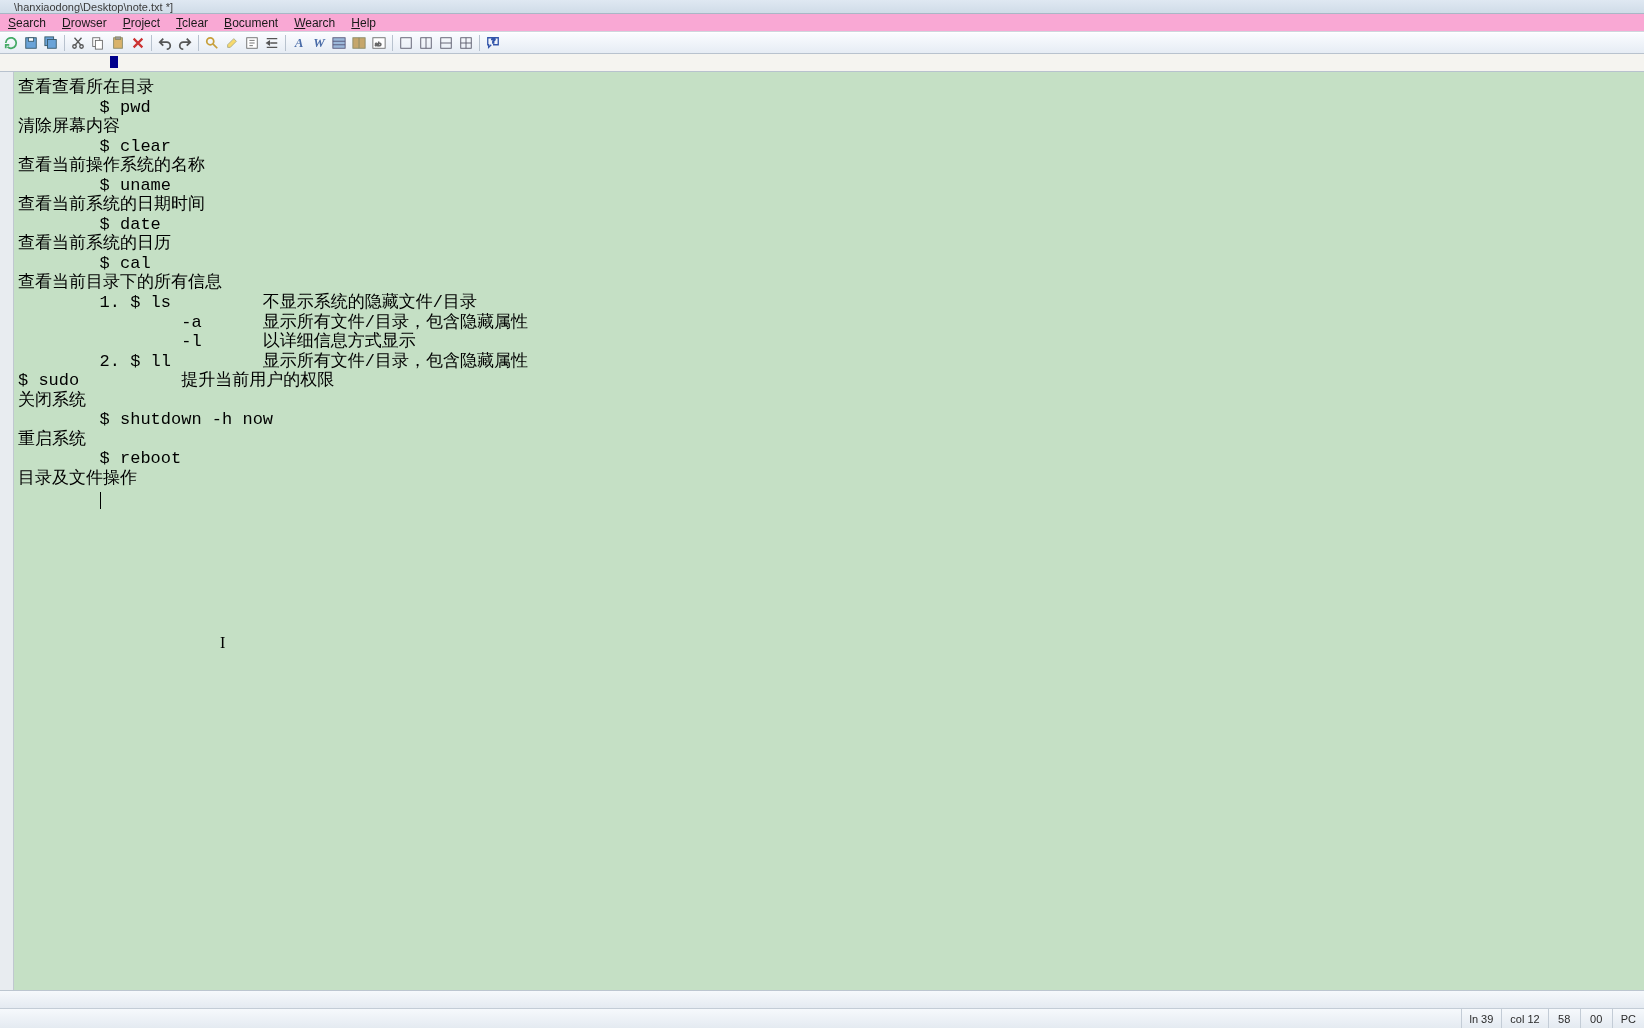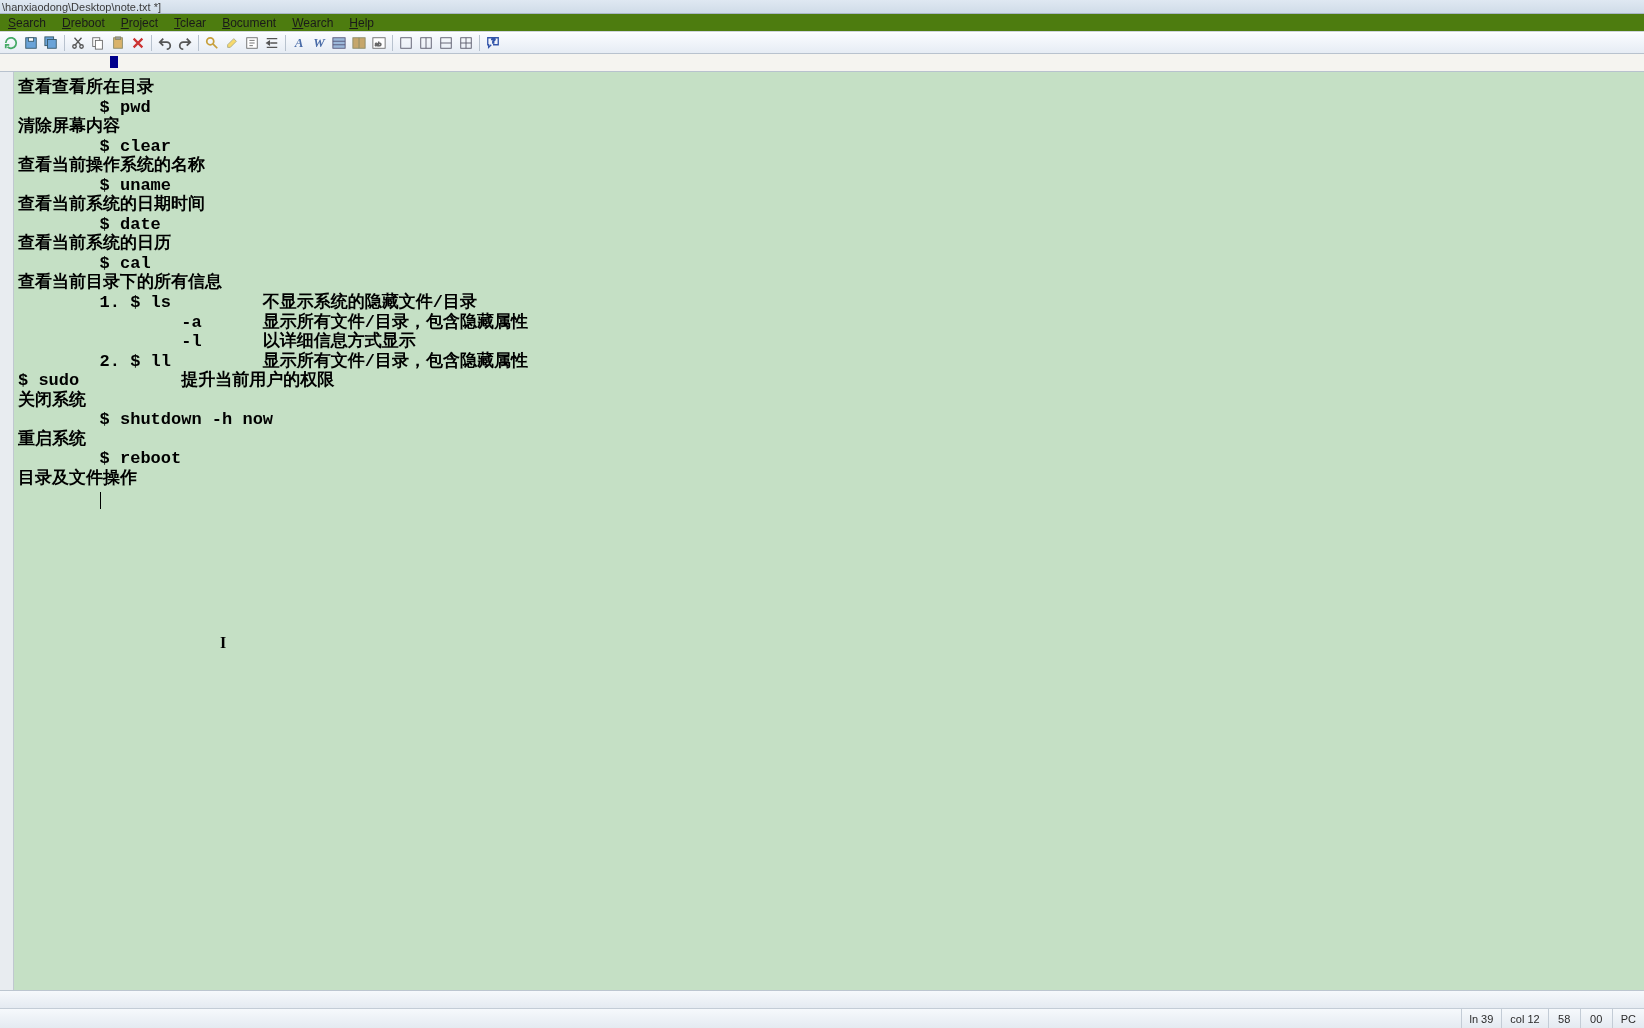--- a/index.html
+++ b/index.html
@@ -11,30 +11,30 @@
     color: #000;
     overflow: hidden;
     display: flex;
     flex-direction: column;
     height: 1028px;
     width: 1644px;
   }
   .title-bar {
     height: 14px;
     background: linear-gradient(#dfe8f2,#d0dce8);
-    padding-left: 2px;
+    padding-left: 14px;
     font-size: 11px;
     color: #3a3a3a;
     display: flex;
     align-items: center;
     border-bottom: 1px solid #a9b7c6;
   }
   .menu-bar {
     height: 18px;
-    background: #4d7c0f;
+    background: #f9a8d4;
     display: flex;
     align-items: center;
     gap: 4px;
     padding-left: 2px;
     font-size: 12px;
     color: #1a1a1a;
     border-bottom: 1px solid #cfd6de;
   }
   .menu-item {
     padding: 0 6px;
@@ -103,21 +103,20 @@
     flex: 1;
     background: #c5e0c5;
     padding: 6px 4px 6px 4px;
     font-family: "Courier New", "NSimSun", monospace;
     font-size: 17px;
     line-height: 1.15;
     white-space: pre;
     overflow: hidden;
     color: #000;
     position: relative;
-    font-weight: bold;
   }
   .editor .caret {
     display: inline-block;
     width: 1px;
     height: 17px;
     background: #000;
     vertical-align: text-bottom;
     position: relative;
     top: 2px;
   }
@@ -157,21 +156,21 @@
 </style>
 </head>
 <body>
 
 <div class="title-bar">
   <span>\hanxiaodong\Desktop\note.txt *]</span>
 </div>
 
 <div class="menu-bar">
   <div class="menu-item"><span class="ul">S</span><span>earch</span></div>
-  <div class="menu-item"><span class="ul">D</span><span>reboot</span></div>
+  <div class="menu-item"><span class="ul">D</span><span>rowser</span></div>
   <div class="menu-item"><span class="ul">P</span><span>roject</span></div>
   <div class="menu-item"><span class="ul">T</span><span>clear</span></div>
   <div class="menu-item"><span class="ul">B</span><span>ocument</span></div>
   <div class="menu-item"><span class="ul">W</span><span>earch</span></div>
   <div class="menu-item"><span class="ul">H</span><span>elp</span></div>
 </div>
 
 <div class="toolbar">
   <div class="tb-btn">
       <svg viewBox="0 0 16 16" fill="none" stroke="#4a6" stroke-width="2">

